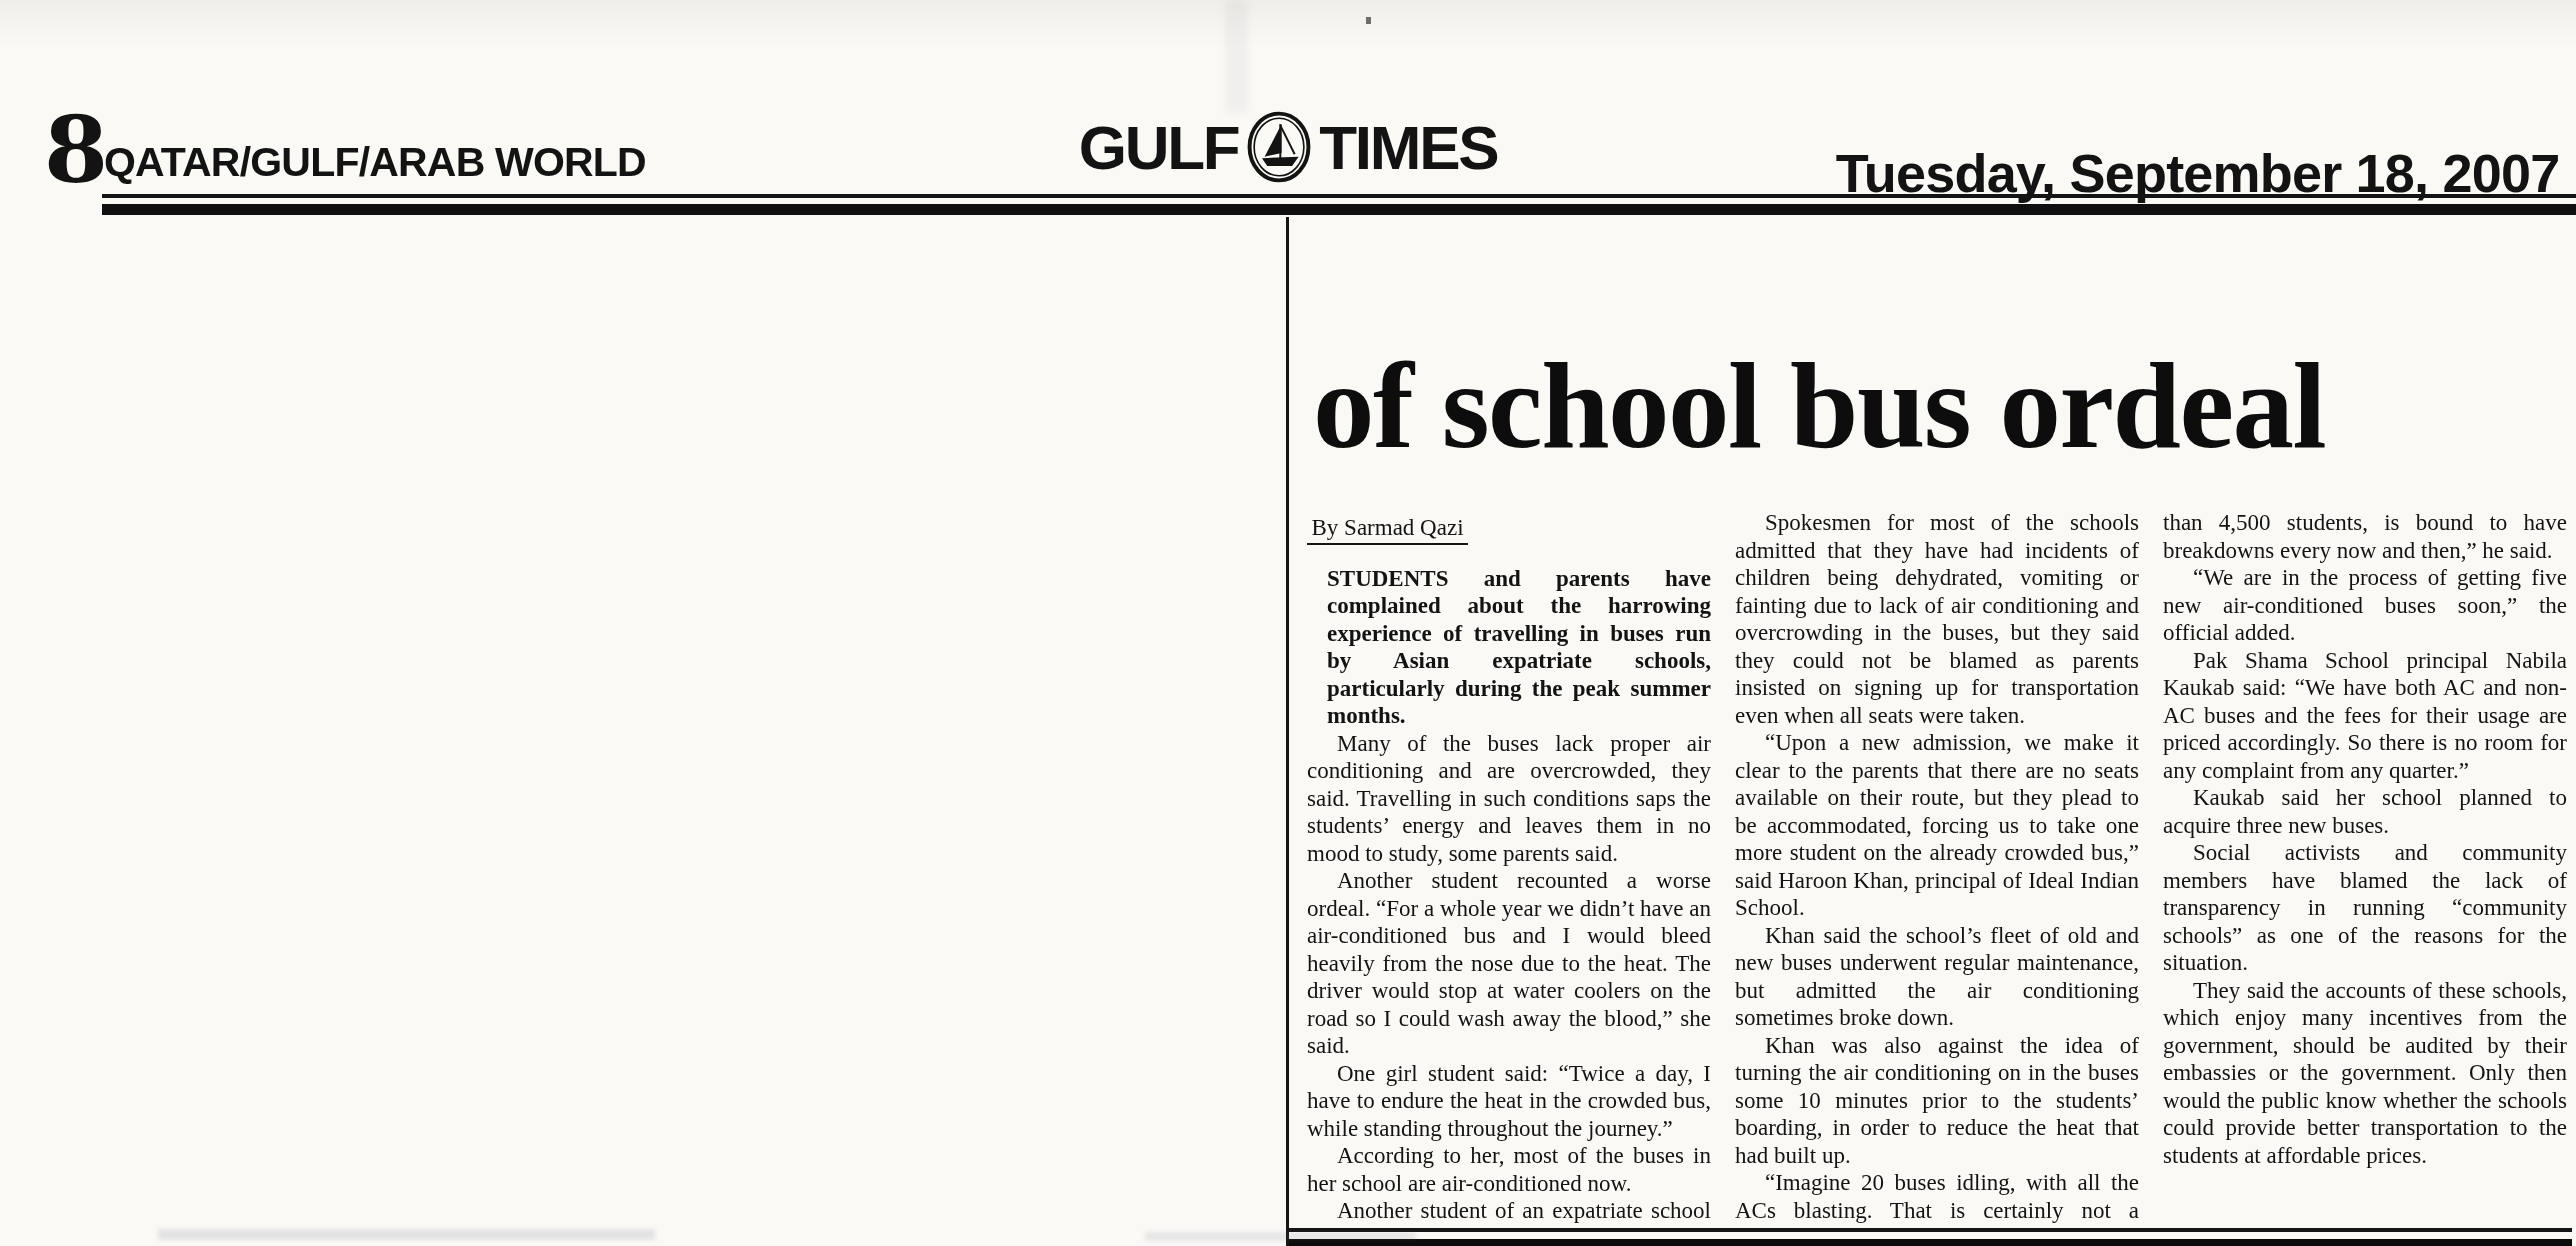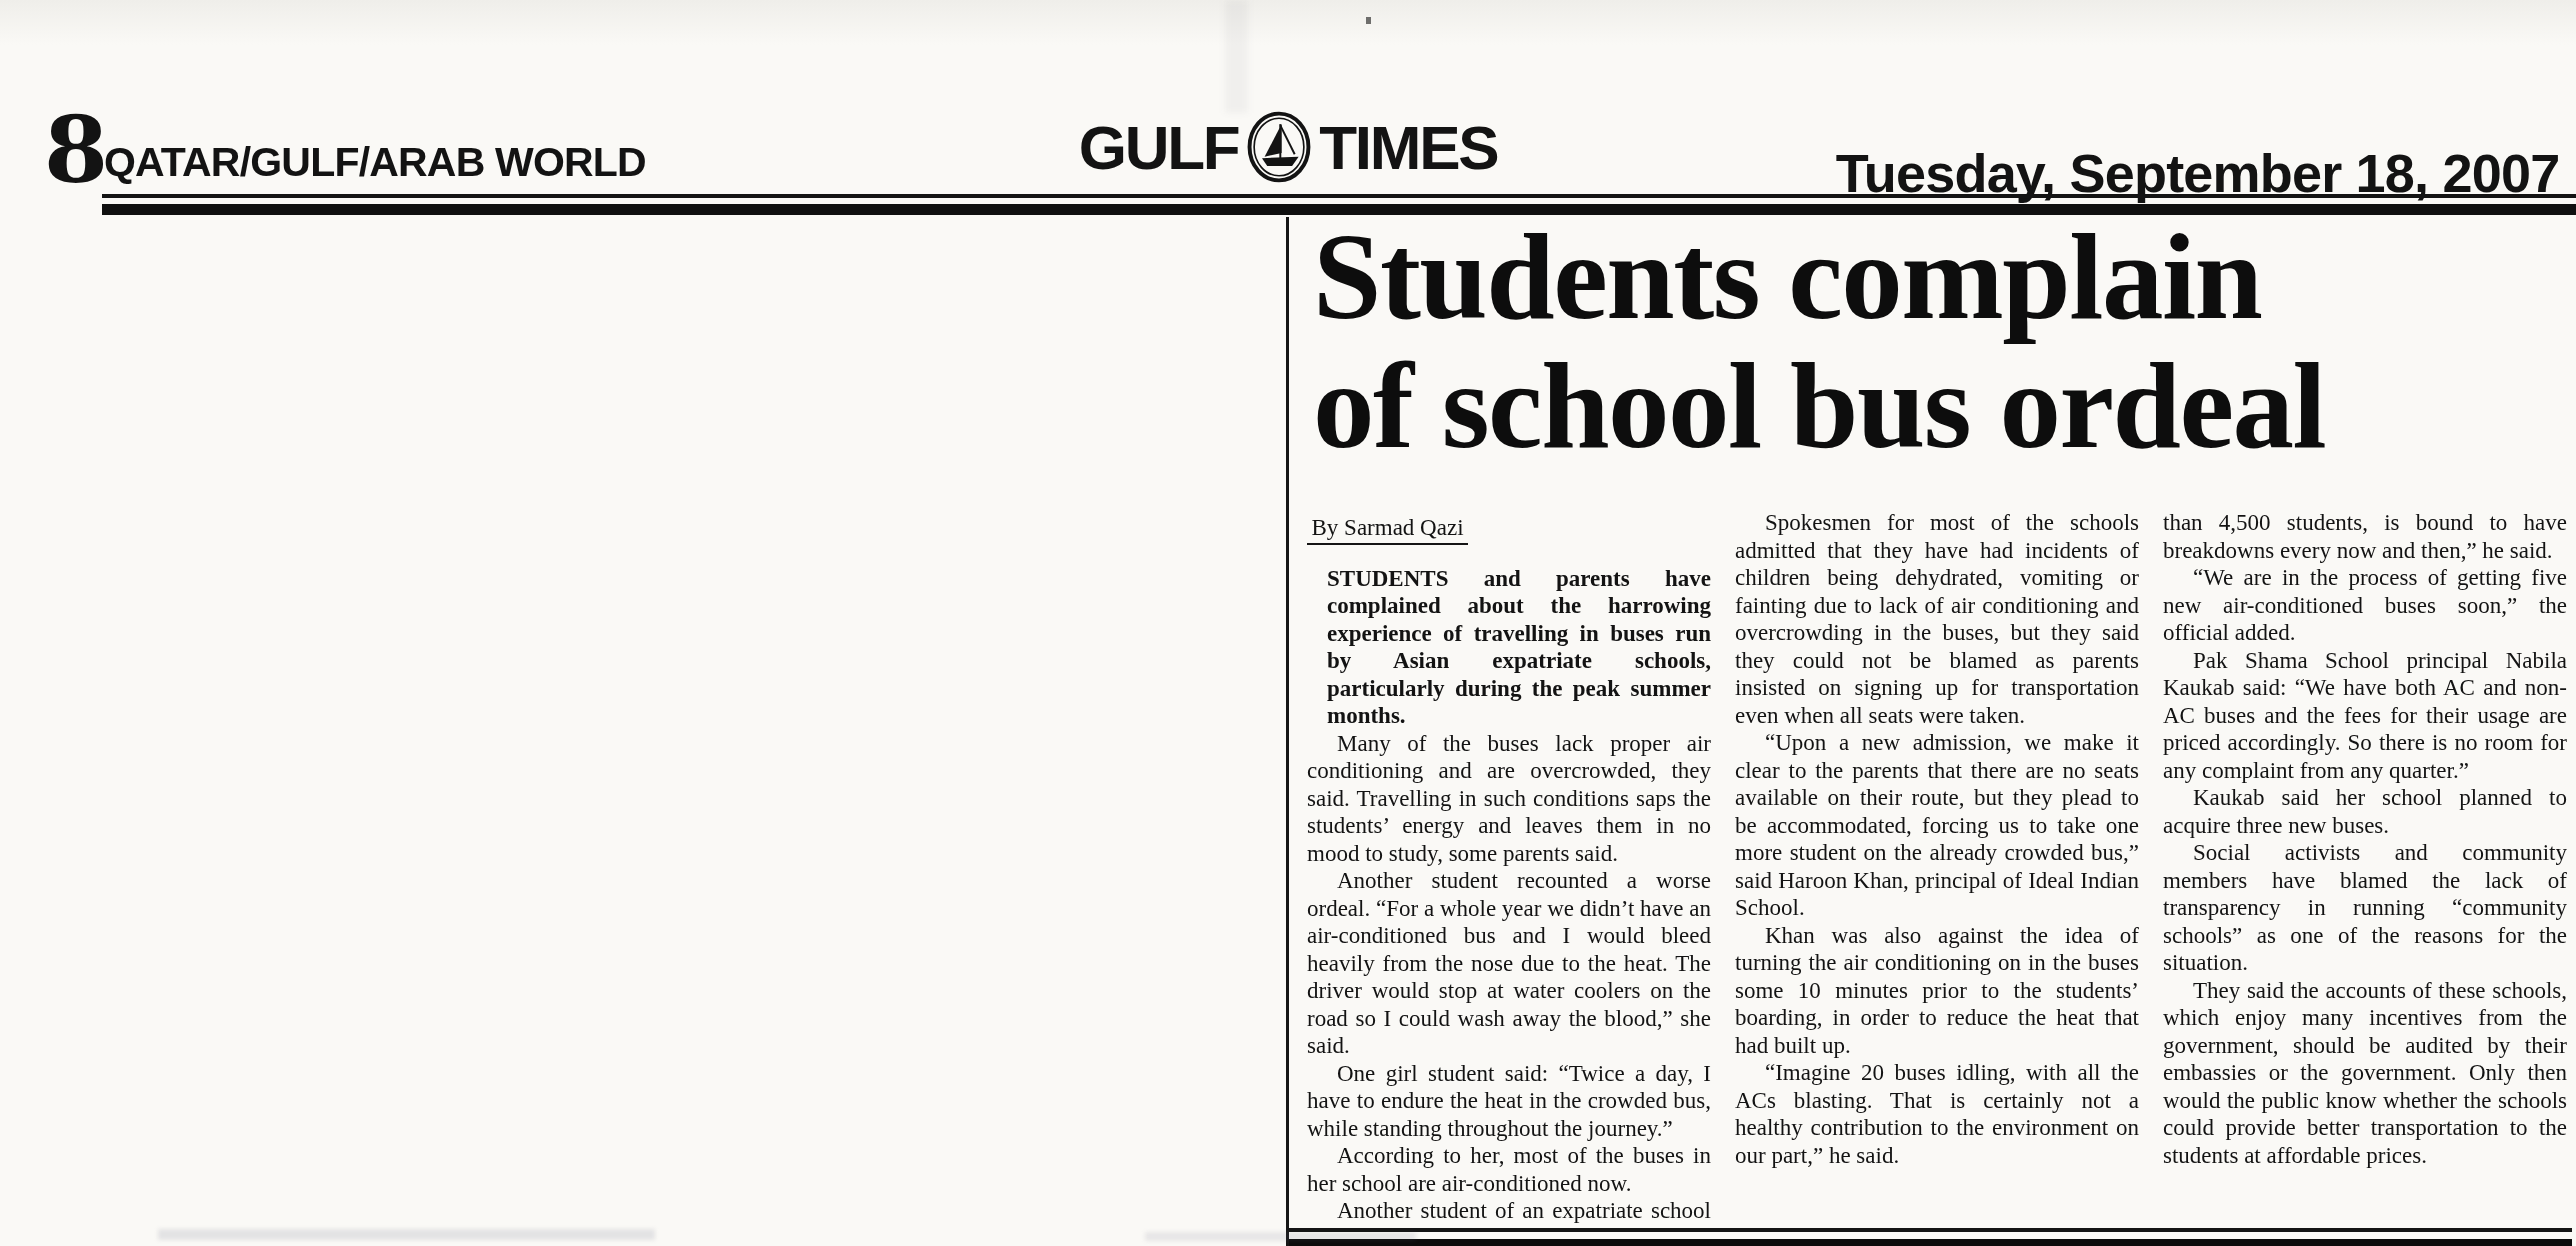--- a/index.html
+++ b/index.html
@@ -92,37 +92,38 @@
     </div>
 
     <div class="edition-date">Tuesday, September 18, 2007</div>
     <div class="hrule-thin"></div>
     <div class="hrule-thick"></div>
   </div>
 
   <div class="article">
     <div class="vrule"></div>
 
-    <h1 class="headline"><span>Students complain</span><br><span>of school bus ordeal</span></h1>
+    <h1 class="headline"><br><span>of school bus ordeal</span></h1>
 
     <div class="cols">
       <div class="col">
         <div class="byline-wrap">
           <span class="byline">By Sarmad Qazi</span>
         </div>
       <p class="para bold">STUDENTS and parents have complained about the harrowing experience of travelling in buses run by Asian expatriate schools, particularly during the peak summer months.</p>
           <p class="para indent">Many of the buses lack proper air conditioning and are overcrowded, they said. Travelling in such conditions saps the students’ energy and leaves them in no mood to study, some parents said.</p>
           <p class="para indent">Another student recounted a worse ordeal. “For a whole year we didn’t have an air-conditioned bus and I would bleed heavily from the nose due to the heat. The driver would stop at water coolers on the road so I could wash away the blood,” she said.</p>
           <p class="para indent">One girl student said: “Twice a day, I have to endure the heat in the crowded bus, while standing throughout the journey.”</p>
           <p class="para indent">According to her, most of the buses in her school are air-conditioned now.</p>
           <p class="para indent">Another student of an expatriate school said she suffered from asthma and experienced shortness of breath when the bus was overcrowded. “By the time I get home, I’m about to faint.”</p>
         </div>
       <div class="col">
           <p class="para indent">Spokesmen for most of the schools admitted that they have had incidents of children being dehydrated, vomiting or fainting due to lack of air conditioning and overcrowding in the buses, but they said they could not be blamed as parents insisted on signing up for transportation even when all seats were taken.</p>
           <p class="para indent">“Upon a new admission, we make it clear to the parents that there are no seats available on their route, but they plead to be accommodated, forcing us to take one more student on the already crowded bus,” said Haroon Khan, principal of Ideal Indian School.</p>
+          <p class="para indent">Khan said the school’s fleet of old and new buses underwent regular maintenance, but admitted the air conditioning sometimes broke down.</p>
           <p class="para indent">Khan was also against the idea of turning the air conditioning on in the buses some 10 minutes prior to the students’ boarding, in order to reduce the heat that had built up.</p>
           <p class="para indent">“Imagine 20 buses idling, with all the ACs blasting. That is certainly not a healthy contribution to the environment on our part,” he said.</p>
         </div>
       <div class="col">
           <p class="para">than 4,500 students, is bound to have breakdowns every now and then,” he said.</p>
           <p class="para indent">“We are in the process of getting five new air-conditioned buses soon,” the official added.</p>
           <p class="para indent">Pak Shama School principal Nabila Kaukab said: “We have both AC and non-AC buses and the fees for their usage are priced accordingly. So there is no room for any complaint from any quarter.”</p>
           <p class="para indent">Kaukab said her school planned to acquire three new buses.</p>
           <p class="para indent">Social activists and community members have blamed the lack of transparency in running “community schools” as one of the reasons for the situation.</p>
           <p class="para indent">They said the accounts of these schools, which enjoy many incentives from the government, should be audited by their embassies or the government. Only then would the public know whether the schools could provide better transportation to the students at affordable prices.</p>

